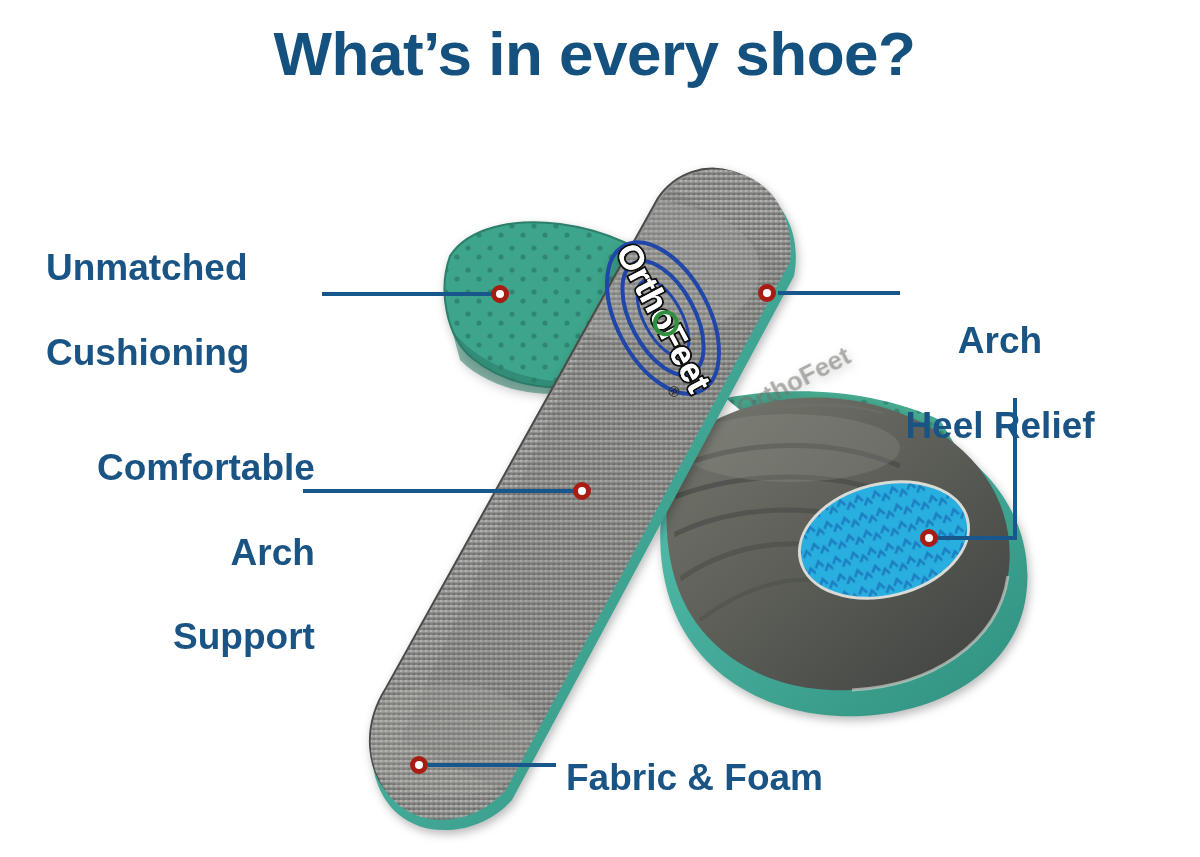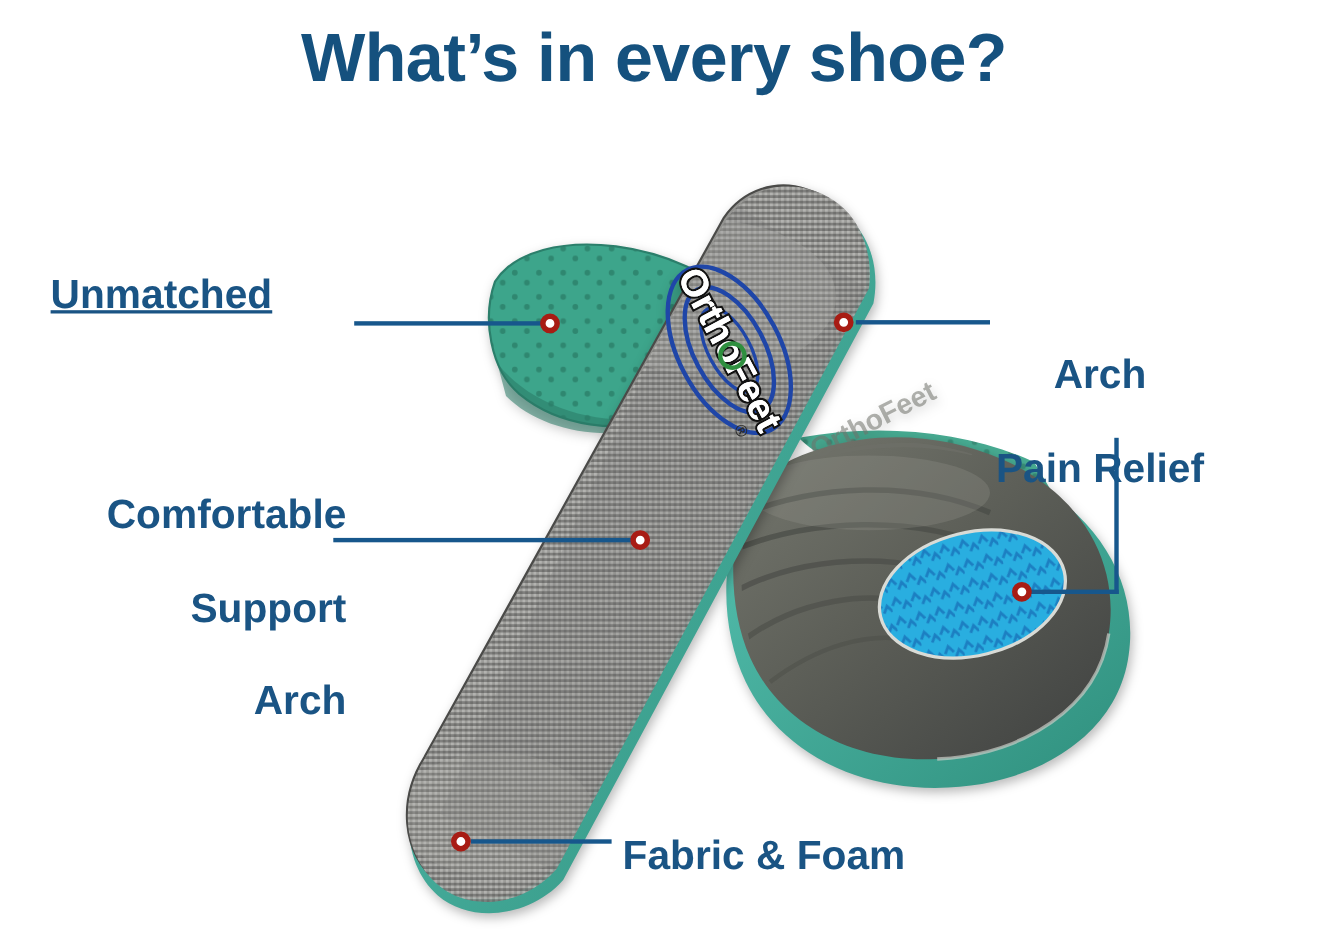--- a/index.html
+++ b/index.html
@@ -31,21 +31,21 @@
 
   
   .callout{
     position:absolute;
     color:#1a5484;
     font-weight:bold;
     font-size:37px;
     line-height:1.14;
     white-space:pre-line;
   }
-  #label-cushioning{ left:46px;  top:205px; text-align:left;text-decoration:underline; }
+  #label-cushioning{ left:46px;  top:205px; text-align:left; }
   #label-arch{       left:97px;  top:405px; text-align:right; }
   #label-heel{       left:875px; top:278px; width:250px; text-align:center; }
   #label-anti{       left:566px; top:715px; text-align:left; }
 
   
   .lead{
     position:absolute;
     background:#17578c;
   }
   .lead-h{ height:4px; }
@@ -206,35 +206,36 @@
         <text x="70" y="30" text-anchor="middle" font-family="Liberation Sans, sans-serif" font-size="15" font-weight="bold" fill="#2a2a2a">®</text>
         <circle cx="6" cy="0" r="11" fill="none" stroke="#2f8f3f" stroke-width="4"></circle>
       </g>
     </g>
   </svg>
 
   <div class="title">What’s in every shoe?</div>
 
   <div class="callout" id="label-cushioning">
     <div>Unmatched</div>
+    <div>Cushioning</div>
   </div>
   <div class="lead lead-h" style="left:322px; top:292px; width:182px;"></div>
   <div class="dot" style="left:491px; top:285px;"></div>
 
   <div class="callout" id="label-arch">
     <div>Comfortable</div>
+    <div>Arch</div>
     <div>Support</div>
-    <div>Arch</div>
   </div>
   <div class="lead lead-h" style="left:303px; top:489px; width:283px;"></div>
   <div class="dot" style="left:573px; top:482px;"></div>
 
   <div class="callout" id="label-heel">
     <div>Arch</div>
-    <div>Pain Relief</div>
+    <div>Heel Relief</div>
   </div>
   <div class="lead lead-h" style="left:778px; top:291px; width:122px;"></div>
   <div class="dot" style="left:758px; top:284px;"></div>
 
   <div class="lead lead-v" style="left:1013px; top:398px; height:142px;"></div>
   <div class="lead lead-h" style="left:936px; top:536px; width:81px;"></div>
   <div class="dot" style="left:920px; top:529px;"></div>
 
   <div class="callout" id="label-anti">
     <div>Fabric &amp; Foam</div>

